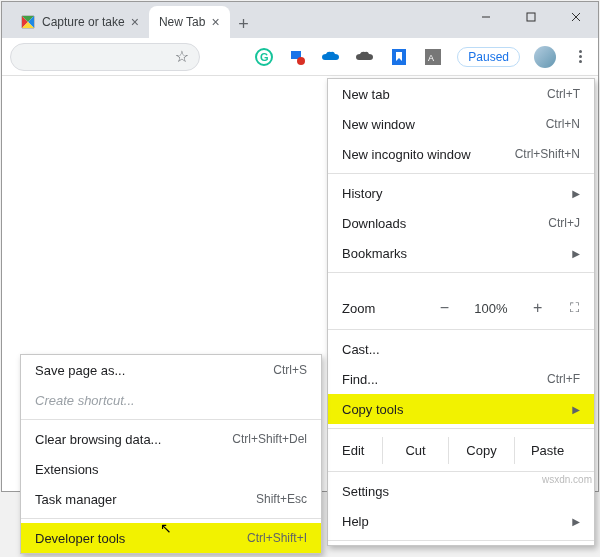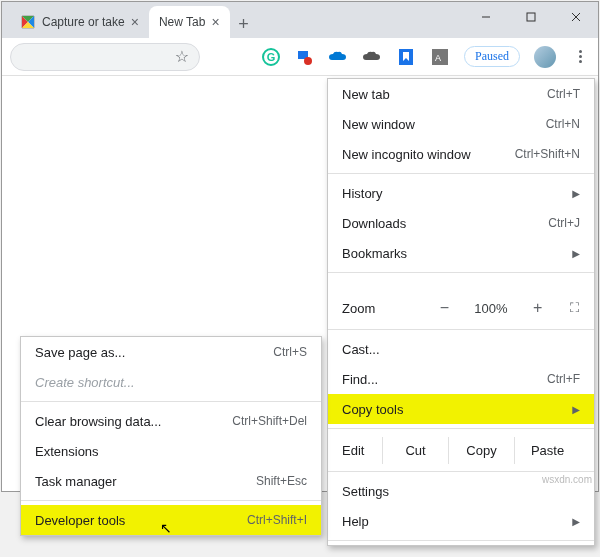--- a/index.html
+++ b/index.html
@@ -12,29 +12,29 @@
 .tab-title { white-space: nowrap; overflow: hidden; text-overflow: ellipsis; flex: 1; font-size: 12px; }
 .tab-close { font-size: 14px; color: #5f6368; cursor: pointer; }
 .newtab { width: 28px; height: 28px; display: flex; align-items: center; justify-content: center; font-size: 18px; color: #5f6368; cursor: pointer; }
 .wincontrols { position: absolute; right: 0; top: 0; display: flex; height: 30px; }
 .winbtn { width: 45px; display: flex; align-items: center; justify-content: center; color: #333; }
 .toolbar { height: 38px; background: #fff; border-bottom: 1px solid #e0e0e0; display: flex; align-items: center; padding: 0 8px; gap: 4px; }
 .omnibox { flex: 1; height: 28px; border: 1px solid #dadce0; border-radius: 14px; display: flex; align-items: center; padding: 0 10px; background: #f1f3f4; max-width: 190px; }
 .star { margin-left: auto; color: #5f6368; }
 .ext-row { display: flex; align-items: center; gap: 14px; margin-left: auto; }
 .ext-icon { width: 20px; height: 20px; display: flex; align-items: center; justify-content: center; font-size: 14px; }
-.paused-pill { border: 1px solid #bcdcf7; color: #1a73e8; border-radius: 12px; padding: 2px 10px; font-size: 12px; background: #fff; font-family: Liberation Serif, serif; }
+.paused-pill { border: 1px solid #bcdcf7; color: #1a73e8; border-radius: 12px; padding: 2px 10px; font-size: 12px; background: #fff; }
 .avatar { width: 22px; height: 22px; border-radius: 50%; background: linear-gradient(135deg,#b3cde0,#6497b1); }
 .kebab { width: 20px; display: flex; flex-direction: column; align-items: center; justify-content: center; gap: 2px; color: #5f6368; }
 .kebab span { width: 3px; height: 3px; background: #5f6368; border-radius: 50%; }
 .content { background: #fff; height: calc(100% - 74px); position: relative; }
 
 .menu { position: absolute; background: #fff; border: 1px solid #c7c7c7; box-shadow: 2px 3px 6px rgba(0,0,0,.25); font-size: 13px; color: #202124; }
 .main-menu { right: 3px; top: 76px; width: 268px; }
-.sub-menu { left: 18px; top: 334px; width: 302px; }
+.sub-menu { left: 18px; top: 352px; width: 302px; }
 .mrow { display: flex; align-items: center; height: 30px; padding: 0 14px; justify-content: space-between; }
 .mrow.hl { background: #f2f200; }
 .mrow.disabled { color: #9aa0a6; font-style: italic; }
 .sep { height: 1px; background: #e0e0e0; margin: 4px 0; }
 .short { color: #5f6368; font-size: 12px; }
 .zoomrow { display: flex; align-items: center; height: 34px; padding: 0 14px; gap: 10px; margin-top: 18px; }
 .zoomrow .zlabel { width: 70px; }
 .zoomctl { flex: 1; display: flex; align-items: center; justify-content: center; gap: 18px; color: #3c4043; }
 .zoombtn { width: 24px; text-align: center; color: #5f6368; font-size: 16px; }
 .fsicon { color: #5f6368; letter-spacing: 1px; }

